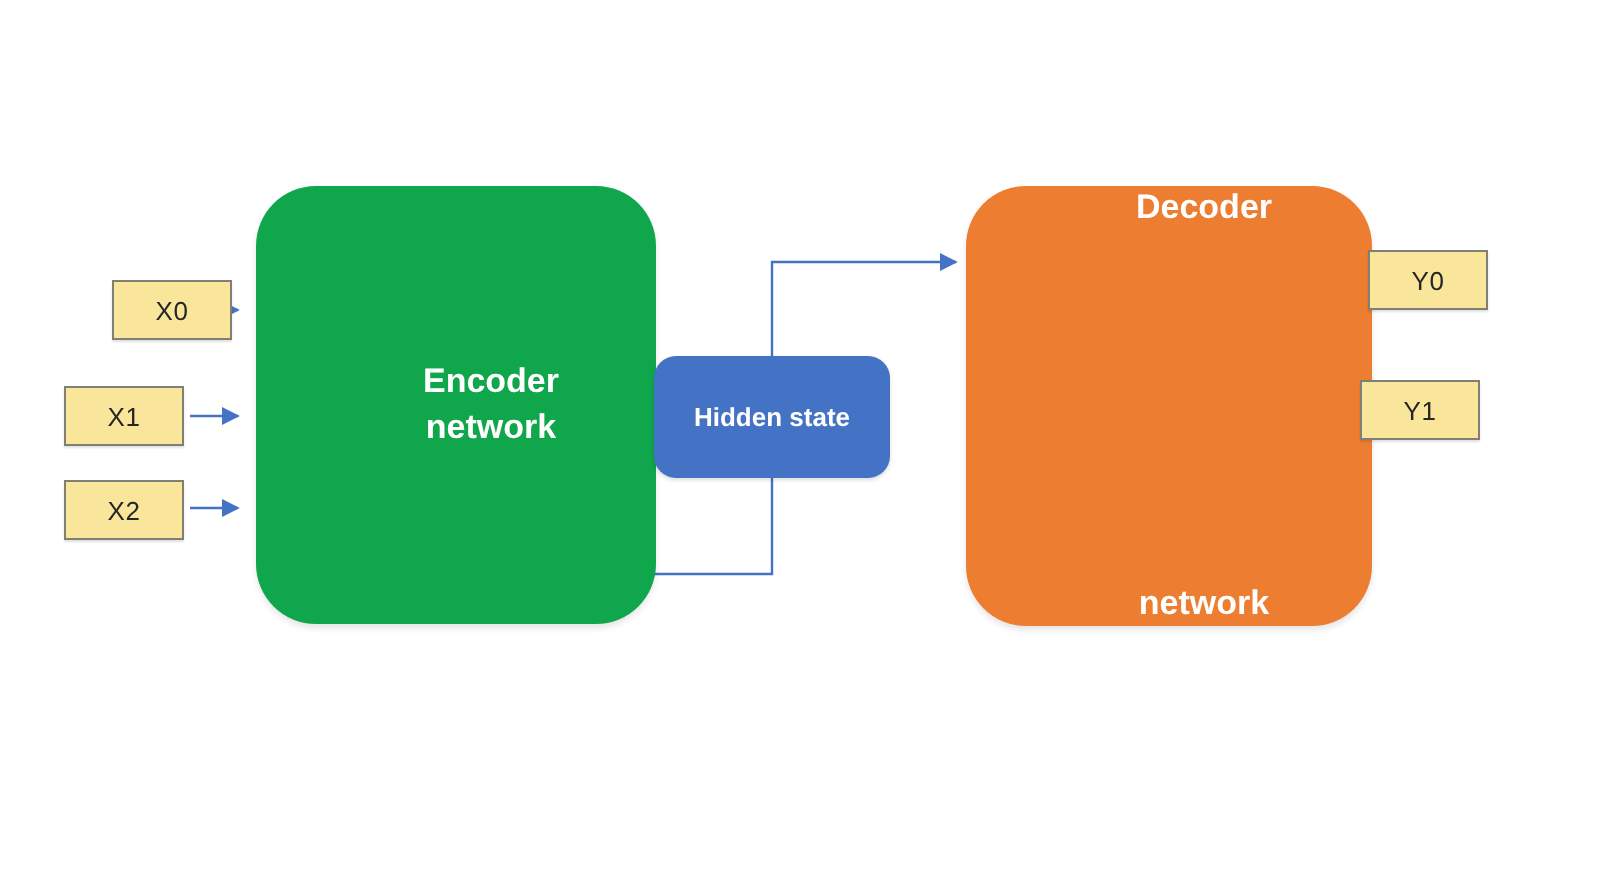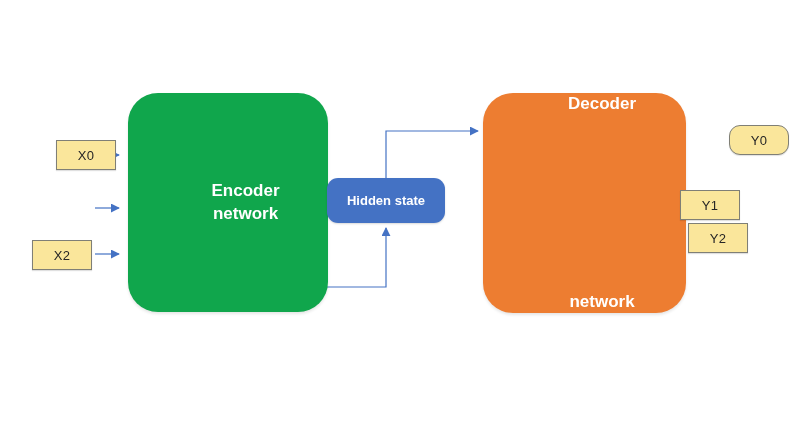--- a/index.html
+++ b/index.html
@@ -32,21 +32,21 @@
     align-items: center;
     justify-content: center;
     font-size: 13px;
     font-weight: 500;
     color: #262626;
     letter-spacing: 0.3px;
   }
   .x0 { left: 32px;  top: 140px; margin-left: 24px; }
   .x1 { left: 32px;  top: 193px; }
   .x2 { left: 32px;  top: 240px; }
-  .y0 { left: 729px; top: 125px; border-radius: 11px; }
+  .y0 { left: 684px; top: 125px; }
   .y1 { left: 680px; top: 177px; margin-top: 13px; }
   .y2 { left: 688px; top: 223px; }
   .y3 { left: 688px; top: 270px; }
   .big-node {
     position: absolute;
     border-radius: 30px;
     display: flex;
     flex-direction: column;
     align-items: center;
     justify-content: center;
@@ -66,21 +66,21 @@
   .decoder {
     left: 483px; top: 93px;
     width: 168px; height: 220px;
     background: #ED7D31;
     box-shadow: 0 2px 3px rgba(0,0,0,0.10);
     justify-content: space-between;
   }
   .hidden-state {
     position: absolute;
     left: 327px; top: 178px;
-    width: 118px; height: 45px;
+    width: 118px; height: 61px;
     background: #4472C4;
     border-radius: 11px;
     display: flex;
     align-items: center;
     justify-content: center;
     color: #ffffff;
     font-size: 13px;
     font-weight: 700;
     box-shadow: 0 1px 2px rgba(0,0,0,0.15);
   }
@@ -103,31 +103,31 @@
       <path d="M293,287 H386 V228" marker-end="url(#arrow)"></path>
       <path d="M386,178 V131 H478" marker-end="url(#arrow)"></path>
       <line x1="651" y1="140" x2="681" y2="140" marker-end="url(#arrow)"></line>
       <line x1="651" y1="192" x2="681" y2="192" marker-end="url(#arrow)"></line>
       <line x1="651" y1="239" x2="681" y2="239" marker-end="url(#arrow)"></line>
       <line x1="651" y1="285" x2="681" y2="285" marker-end="url(#arrow)"></line>
     </g>
   </svg>
 
   <div class="io-box x0">X0</div>
+  <div class="io-box x1">X1</div>
   <div class="io-box x2">X2</div>
 
   <div class="big-node encoder">
     <div>Encoder</div>
     <div>network</div>
   </div>
 
   <div class="hidden-state">Hidden state</div>
 
   <div class="big-node decoder">
     <div>Decoder</div>
     <div>network</div>
   </div>
 
   <div class="io-box y0">Y0</div>
   <div class="io-box y1">Y1</div>
-  <div class="io-box y2">Y2</div>
 
 </div>
 
 </body></html>

